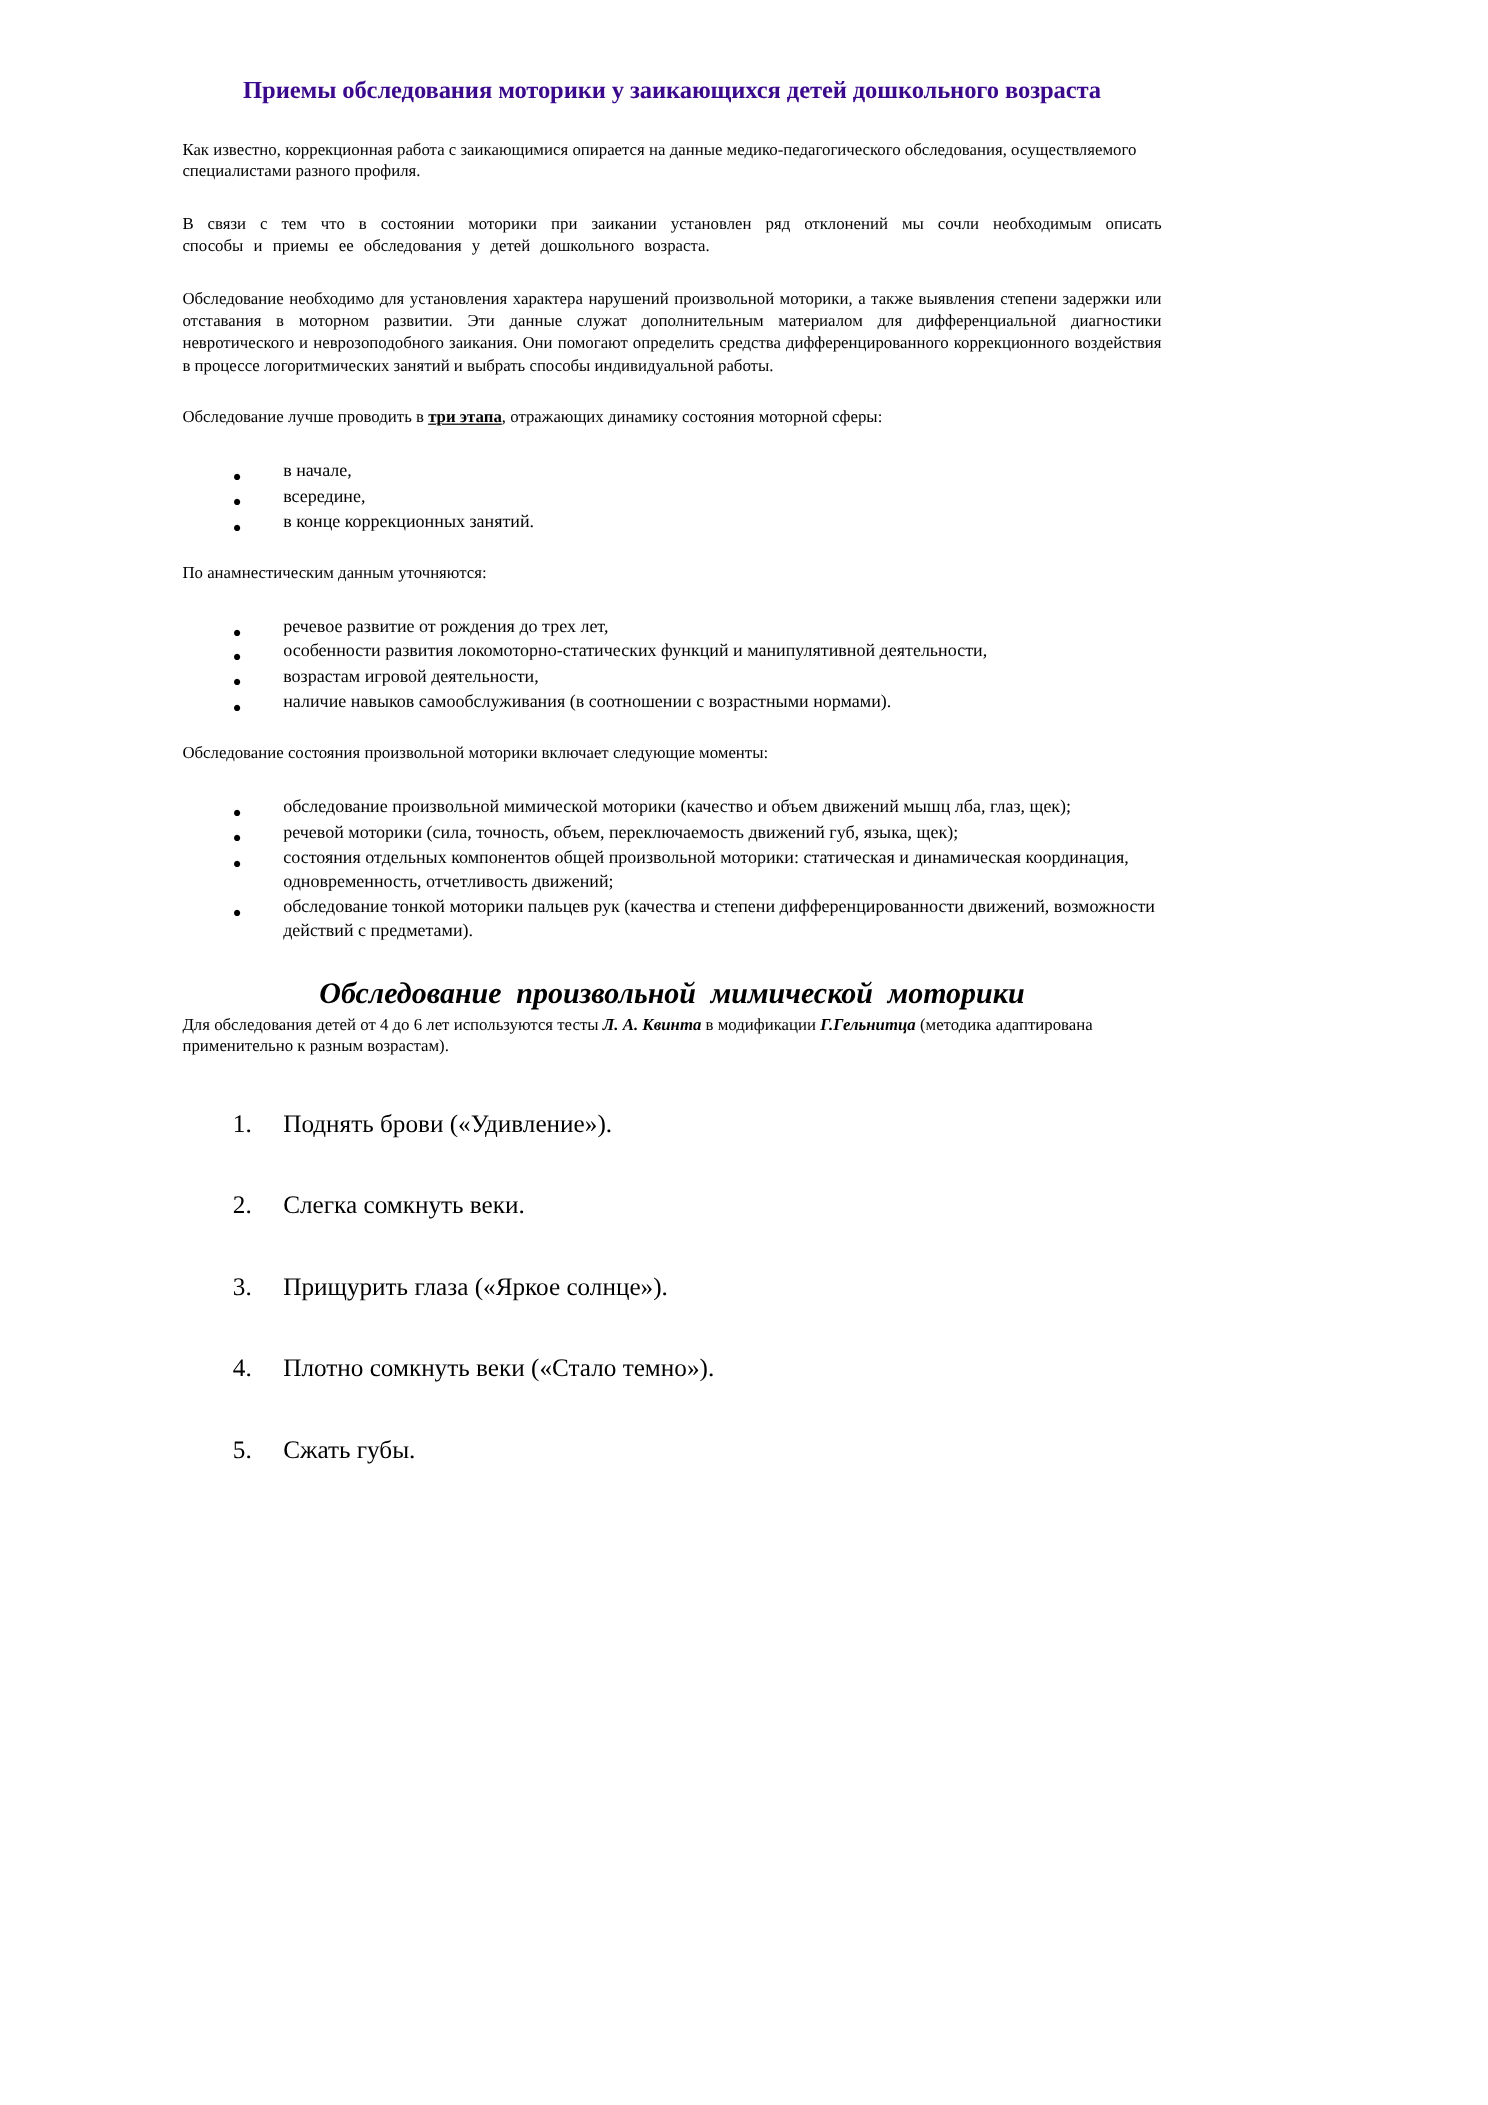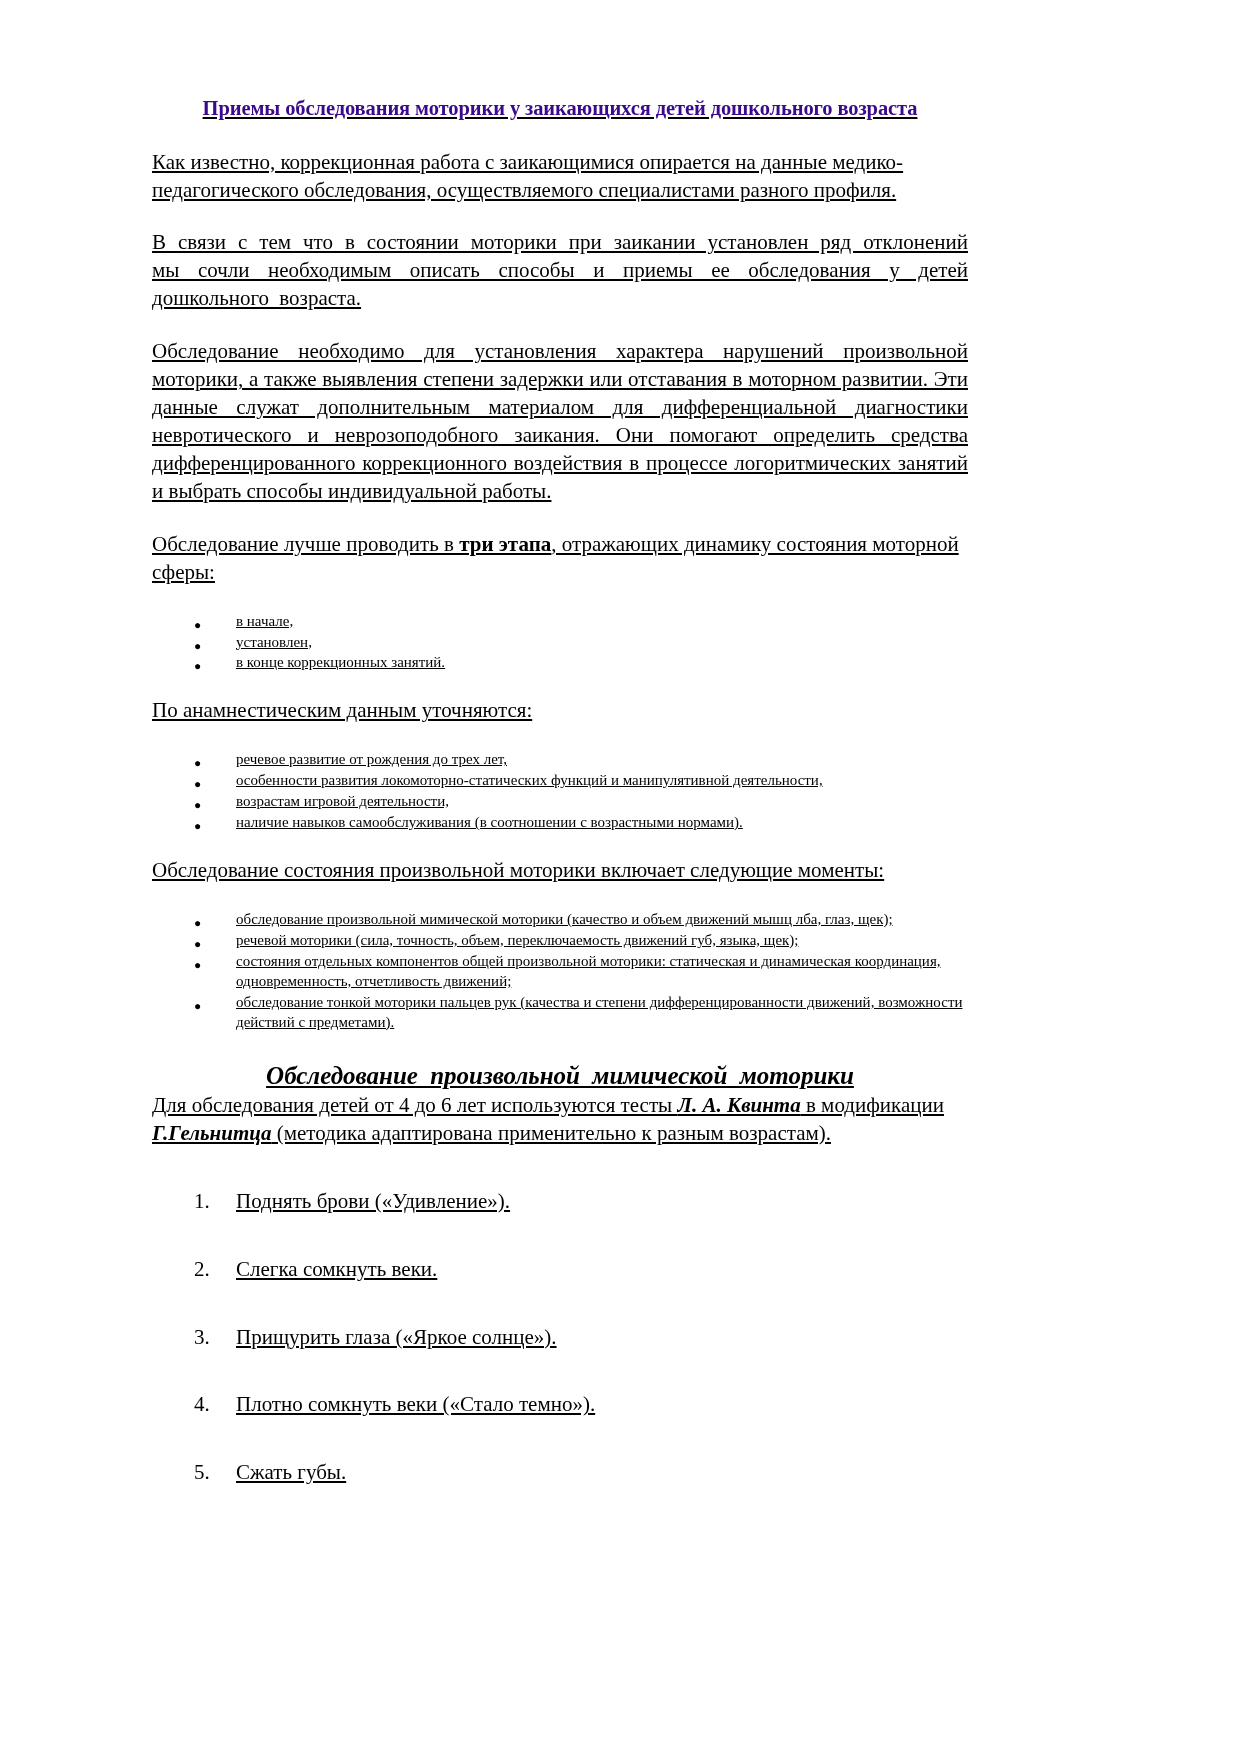--- a/index.html
+++ b/index.html
@@ -13,34 +13,33 @@
     font-family: "Liberation Serif", "DejaVu Serif", serif;
     color: #000000;
     overflow: hidden;
   }
   .page {
     position: relative;
     width: 1108px;
     height: 1754px;
     background: #ffffff;
     box-sizing: border-box;
-    padding: 96px 140px 0 152px;
-    text-decoration: underline;
+    padding: 64px 140px 0 152px;
   }
   .doc-title {
     color: #3b0a8c;
     font-weight: bold;
     font-size: 20.5px;
     text-align: center;
     letter-spacing: -0.1px;
     margin: 0 0 28px 0;
     line-height: 1.2;
   }
   p.body-text {
-    font-size: 21px;
+    font-size: 14px;
     line-height: 1.33;
     margin: 0 0 25px 0;
     text-align: left;
   }
   p.body-text.justify {
     text-align: justify;
     text-align-last: left;
   }
   .spaced {
     
@@ -118,21 +117,21 @@
   <p class="body-text">Как известно, коррекционная работа с заикающимися опирается на данные медико-педагогического обследования, осуществляемого специалистами разного профиля.</p>
 
   <p class="body-text justify spaced">В связи с тем что в состоянии моторики при заикании установлен ряд отклонений мы сочли необходимым описать способы и приемы ее обследования у детей дошкольного возраста.</p>
 
   <p class="body-text justify">Обследование необходимо для установления характера нарушений произвольной моторики, а также выявления степени задержки или отставания в моторном развитии. Эти данные служат дополнительным материалом для дифференциальной диагностики невротического и неврозоподобного заикания. Они помогают определить средства дифференцированного коррекционного воздействия в процессе логоритмических занятий и выбрать способы индивидуальной работы.</p>
 
   <p class="body-text"><span>Обследование лучше проводить в </span><b class="u">три этапа</b><span>, отражающих динамику состояния моторной сферы:</span></p>
 
   <ul class="bullets">
     <li>в начале,</li>
-    <li>установлен,</li>
+    <li>всередине,</li>
     <li>в конце коррекционных занятий.</li>
   </ul>
 
   <p class="body-text">По анамнестическим данным уточняются:</p>
 
   <ul class="bullets">
     <li>речевое развитие от рождения до трех лет,</li>
     <li>особенности развития локомоторно-статических функций и манипулятивной деятельности,</li>
     <li> возрастам игровой деятельности,</li>
     <li>наличие навыков самообслуживания (в соотношении с возрастными нормами).</li>

